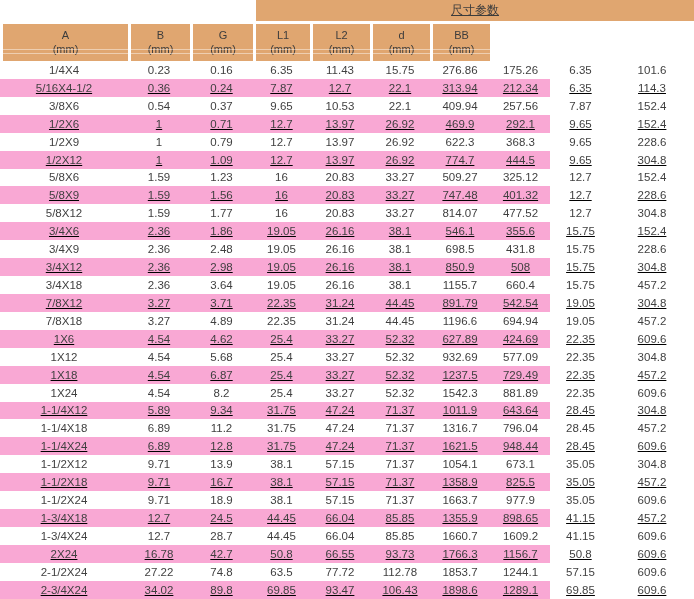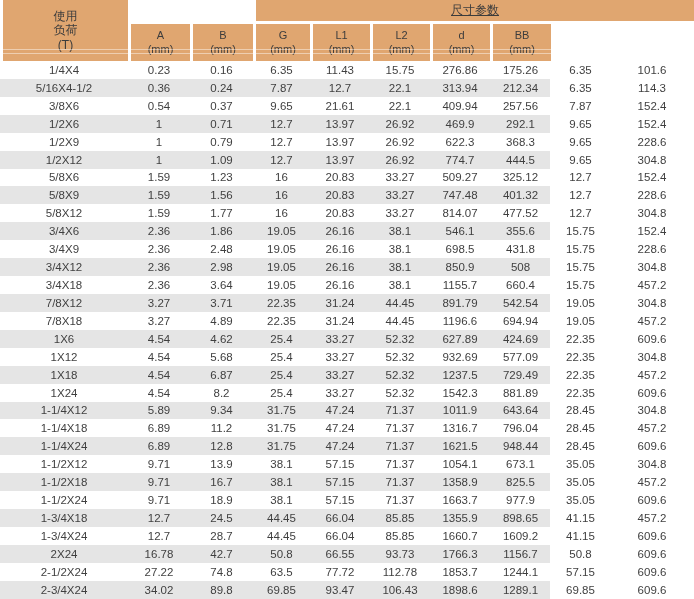--- a/index.html
+++ b/index.html
@@ -49,38 +49,35 @@
   .hline.l2{top:53px;}
   
   .tbody{width:550px;}
   .row{
     display:grid;
     grid-template-columns:128px 62px 63px 57px 60px 60px 60px 61px 59px 84px;
     height:17.933px;
     align-items:center;
     background:#ffffff;
   }
-  .row.gray{background:#e5e5e5;}
+  .row.gray{background:#f9a8d4;text-decoration:underline;}
   .cell{
     text-align:center;
     font-size:11.5px;
     color:#3f3f3f;
     white-space:nowrap;
     overflow:hidden;
   }
 </style>
 </head>
 <body>
 
 <div class="page">
 
   <div class="thead">
-    <div class="hcell span2 bl">使用
-负荷
-(T)</div>
 
     <div class="hcell dim-title">尺寸参数</div>
 
     <div class="hcell sub bl">A
 (mm)</div>
     <div class="hcell sub bl">B
 (mm)</div>
     <div class="hcell sub bl">G
 (mm)</div>
     <div class="hcell sub bl">L1
@@ -119,21 +116,21 @@
         <div class="cell">313.94</div>
         <div class="cell">212.34</div>
         <div class="cell">6.35</div>
         <div class="cell">114.3</div>
       </div>
       <div class="row">
         <div class="cell">3/8X6</div>
         <div class="cell">0.54</div>
         <div class="cell">0.37</div>
         <div class="cell">9.65</div>
-        <div class="cell">21.61</div>
+        <div class="cell">10.53</div>
         <div class="cell">22.1</div>
         <div class="cell">409.94</div>
         <div class="cell">257.56</div>
         <div class="cell">7.87</div>
         <div class="cell">152.4</div>
       </div>
       <div class="row gray">
         <div class="cell">1/2X6</div>
         <div class="cell">1</div>
         <div class="cell">0.71</div>

